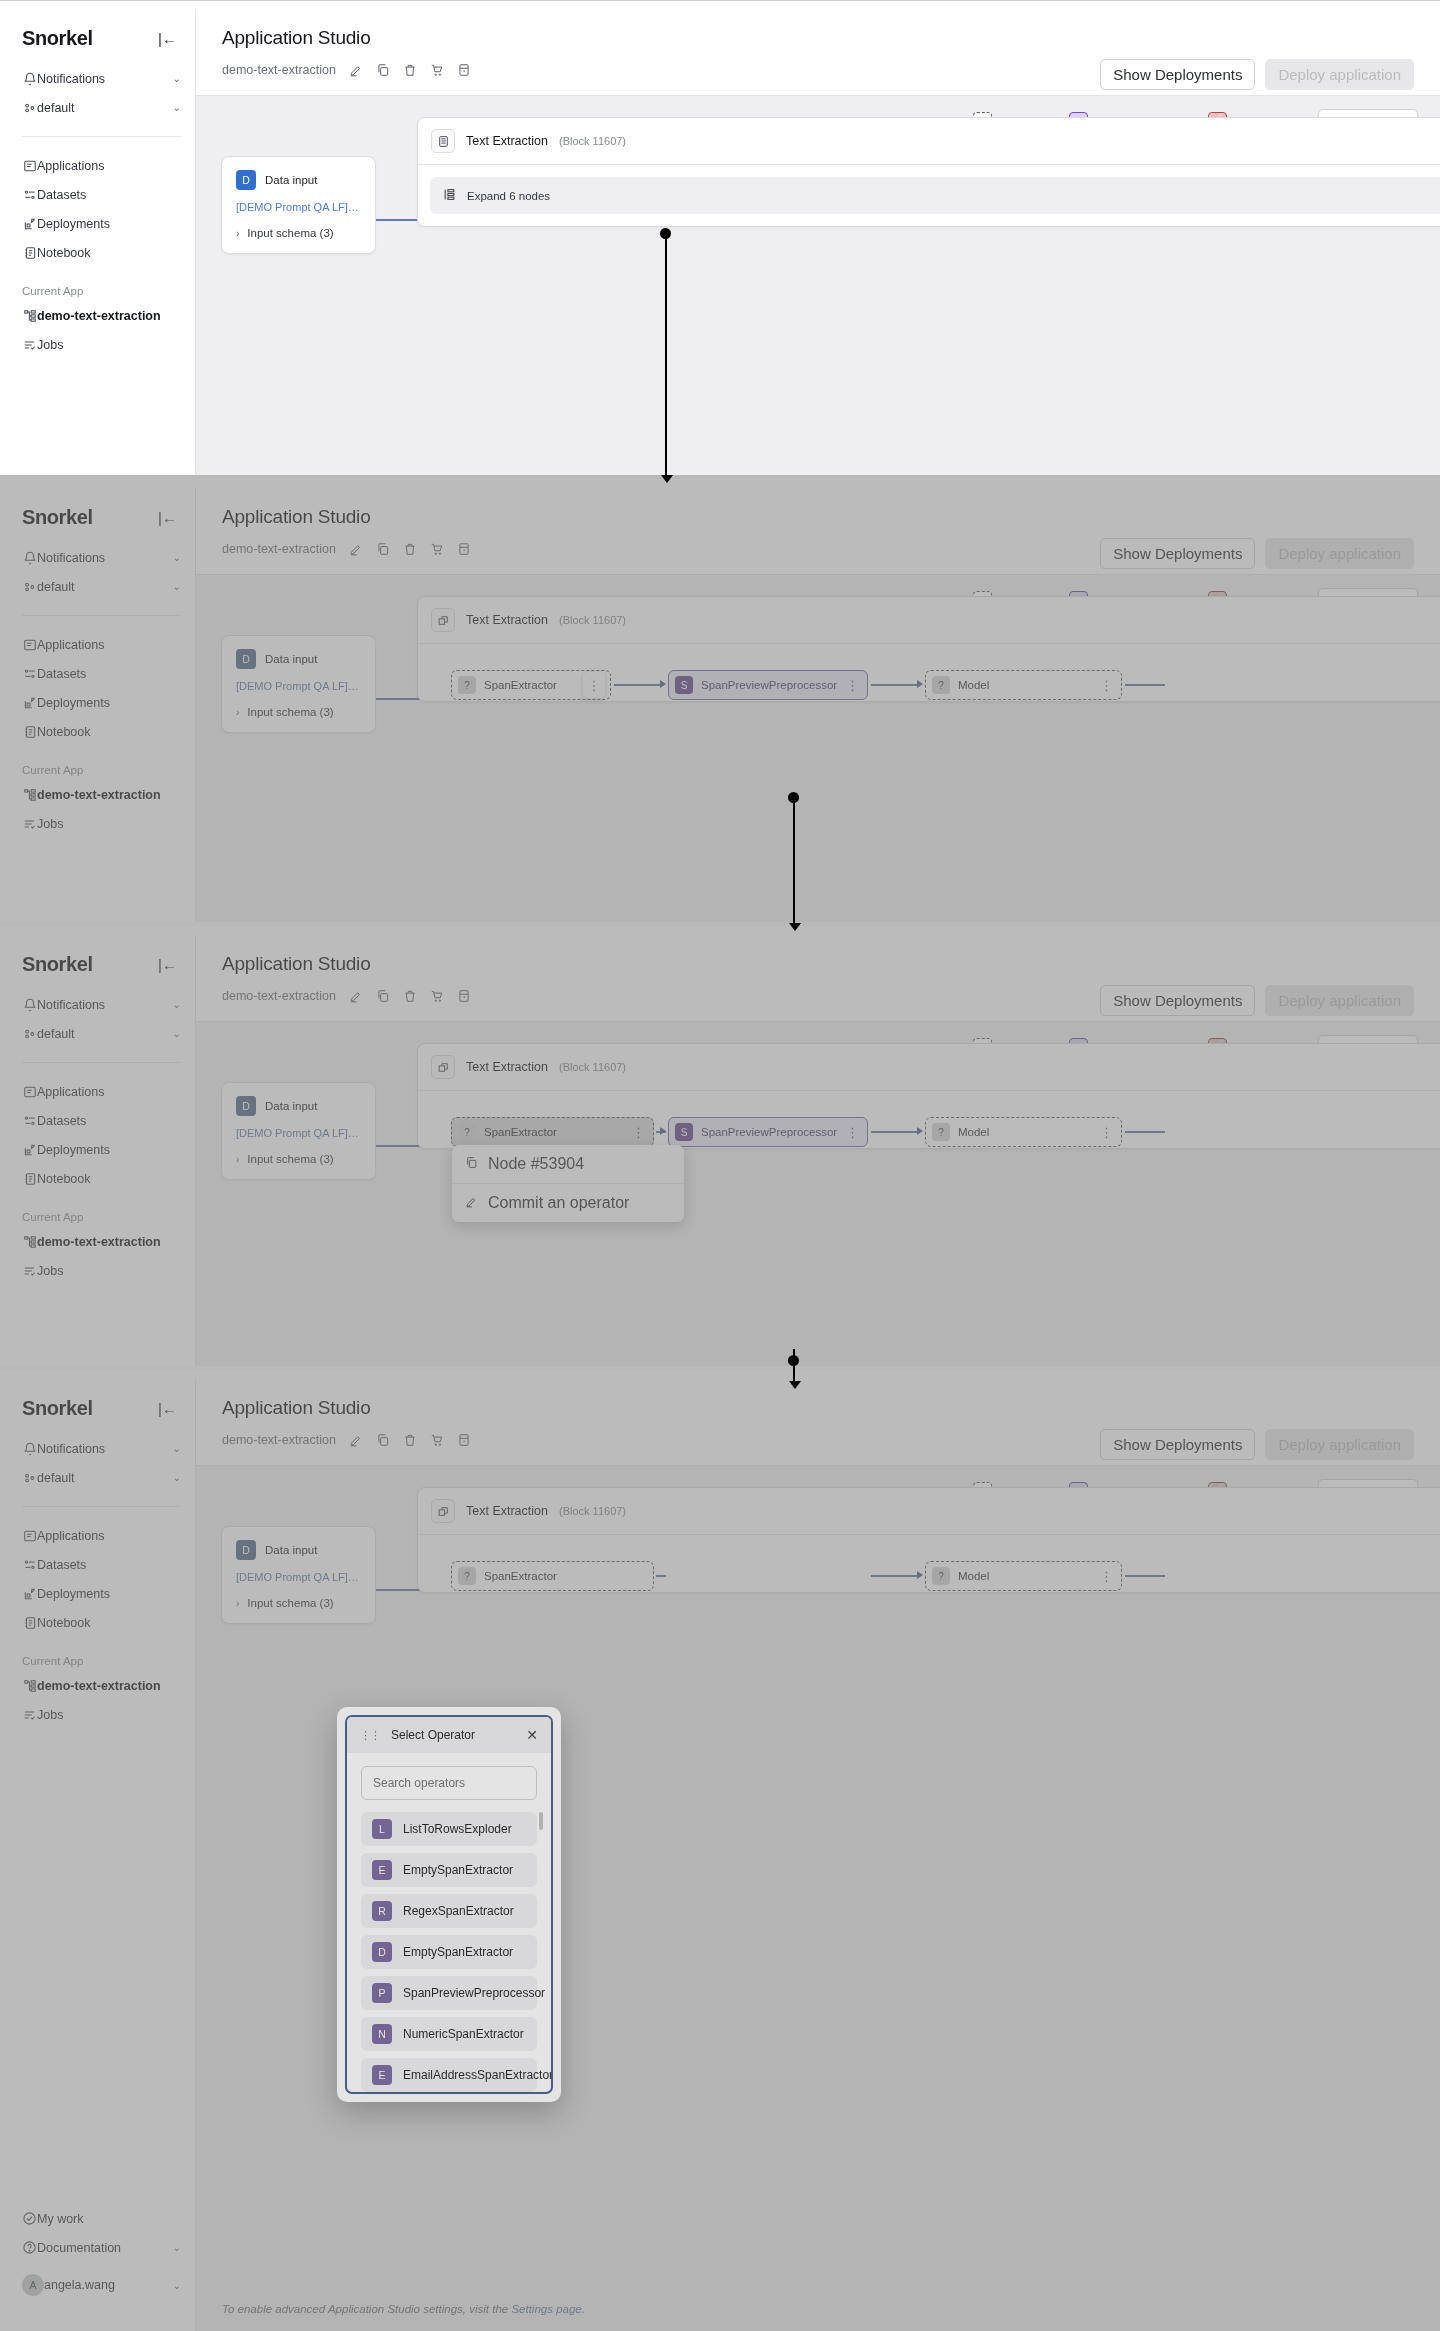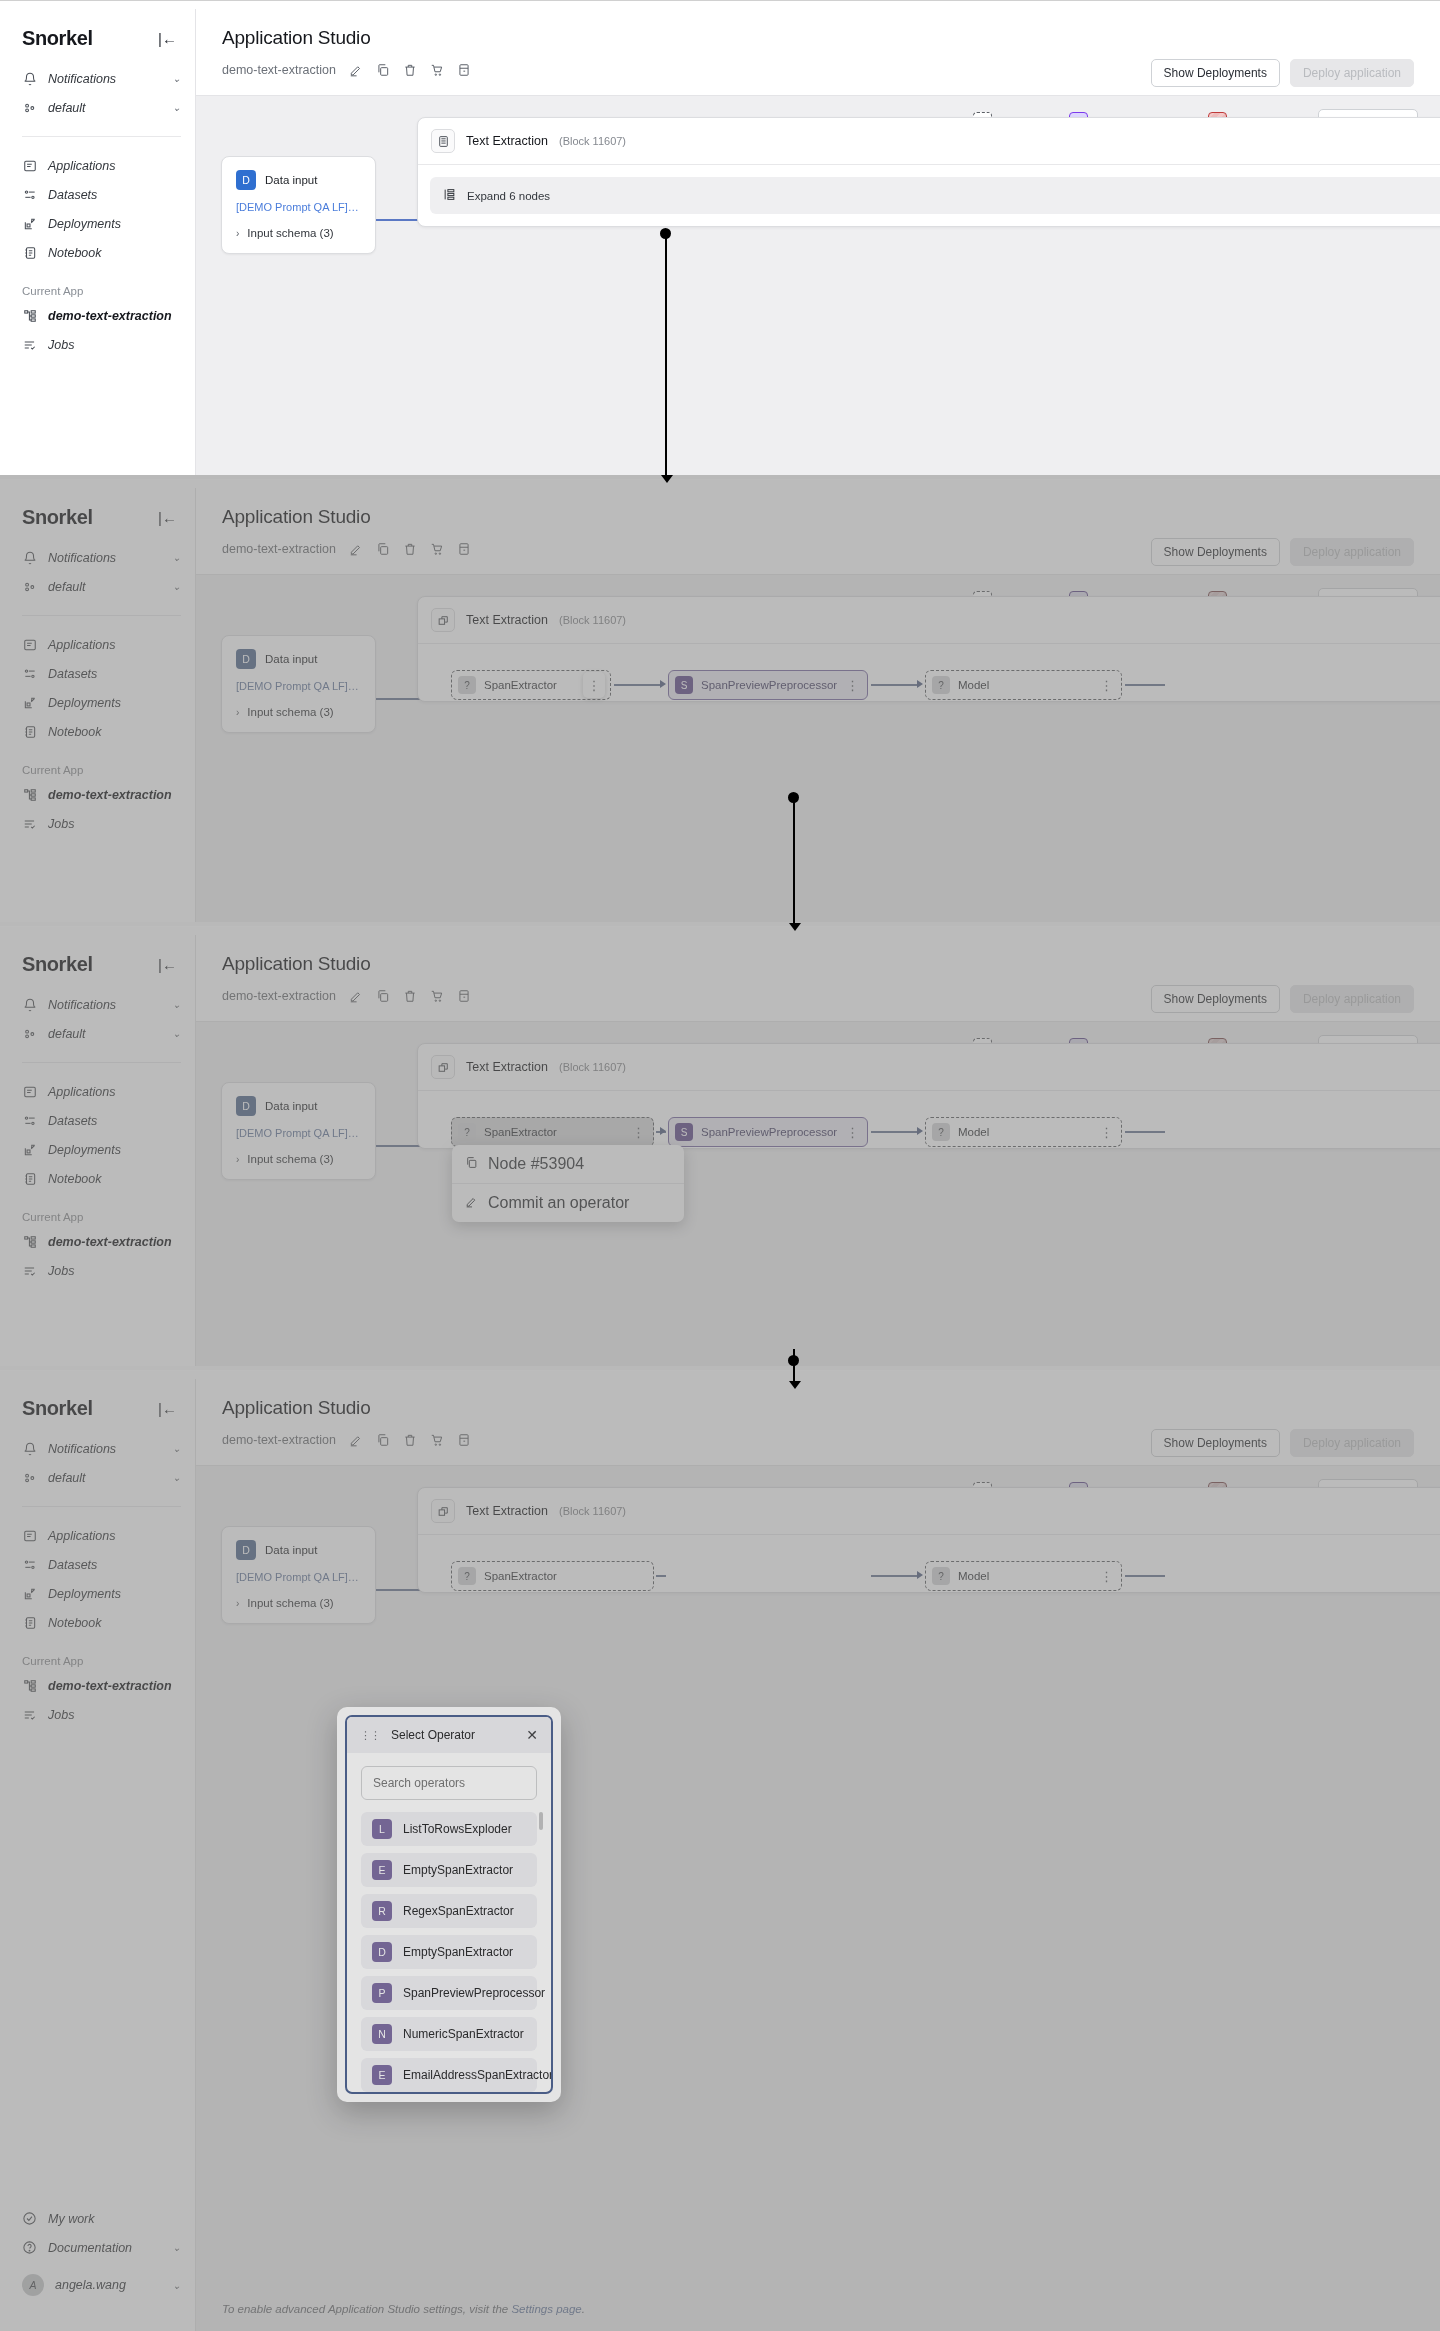--- a/index.html
+++ b/index.html
@@ -31,22 +31,22 @@
     border-right: 1px solid #e4e4e7;
     display: flex; flex-direction: column;
     position: relative;
     margin-top: 8px;
   }
   .sb-top { padding: 18px 18px 0 22px; display:flex; align-items:center; justify-content:space-between; }
   .logo { font-size: 20px; font-weight: 700; letter-spacing: -.4px; color: #16181d; }
   .collapse-btn { color:#2b2f36; font-size:15px; line-height:1; cursor:pointer; }
   .sb-group { padding: 14px 0 6px 0; }
   .sb-row {
-    display:flex; align-items:center; gap:11px;
-    padding: 7px 14px 7px 22px; font-size: 12.5px; color: #33373d; cursor:pointer;font-style:italic;
+    display:flex; align-items:center; 
+    padding: 7px 14px 7px 22px; font-size: 12.5px; color: #33373d; cursor:pointer;
   }
   .sb-row .ico { width:15px; height:15px; flex:0 0 15px; display:flex; align-items:center; justify-content:center; color:#4a4f57; }
   .sb-row .lbl { flex:1; white-space:nowrap; }
   .sb-row .chev { color:#6b7078; font-size:10px; }
   .sb-divider { height:1px; background:#e8e8ea; margin: 8px 14px 0 22px; }
   .sb-caption { font-size:11.5px; color:#8a8f96; padding: 12px 0 4px 22px; }
   .sb-row.active .lbl { font-weight:700; color:#16181d; }
   .sb-bottom { position:absolute; left:0; right:0; bottom:0; padding-bottom: 28px; }
   .avatar {
     width:22px; height:22px; border-radius:50%; background:#c9cace; color:#4a4f57;
@@ -55,21 +55,21 @@
 
   
   .main { flex:1; display:flex; flex-direction:column; background:#6d28d9; min-width:0; }
   .main-head { padding: 26px 26px 18px 26px; background:#fff; position:relative; }
   .page-title { font-size: 19px; font-weight: 400; color:#16181d; letter-spacing:-.2px; }
   .sub-row { display:flex; align-items:center; gap:13px; margin-top: 14px; }
   .sub-name { font-size: 12.5px; color:#6b7078; }
   .sub-ico { width:14px; height:14px; color:#5a5f67; cursor:pointer; display:flex; }
   .head-btns { position:absolute; right:26px; top: 58px; display:flex; gap:10px; align-items:center; }
   .btn {
-    font-size:12px; padding:6px 12px; border-radius:5px;
+    font-size:15px; padding:6px 12px; border-radius:5px;
     border:1px solid #cfd2d6; background:#fff; color:#2b2f36; cursor:pointer; white-space:nowrap;
   }
   .btn.disabled { background:#e7e7e9; border-color:#e7e7e9; color:#b9bbbf; cursor:default; }
 
   
   .canvas { flex:1; background:#efeff1; border-top:1px solid #e4e4e7; position:relative; }
   .legend { display:flex; align-items:center; gap:9px; position:absolute; right:22px; top:13px; }
   .lg-item { display:flex; align-items:center; gap:7px; font-size:11.5px; color:#2b2f36; }
   .sw { width:19px; height:19px; border-radius:4px; }
   .sw.ph { border:1.4px dashed #5b5f66; background:#fff; }

